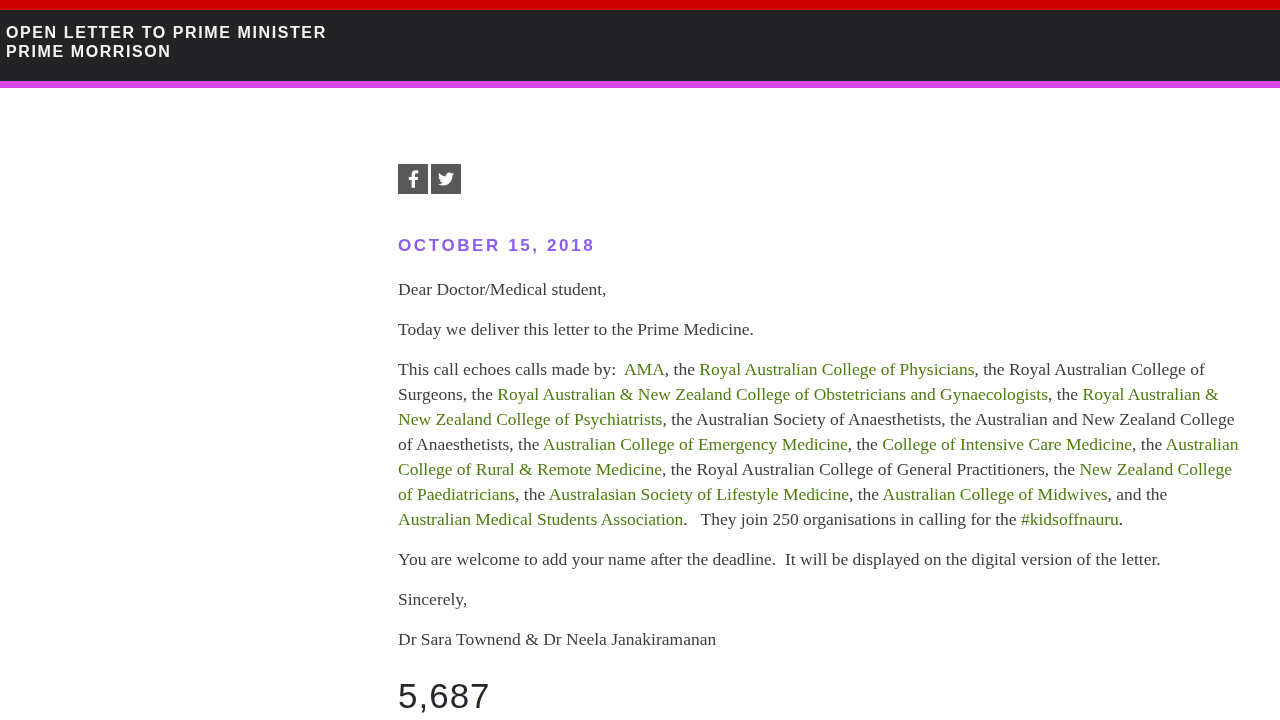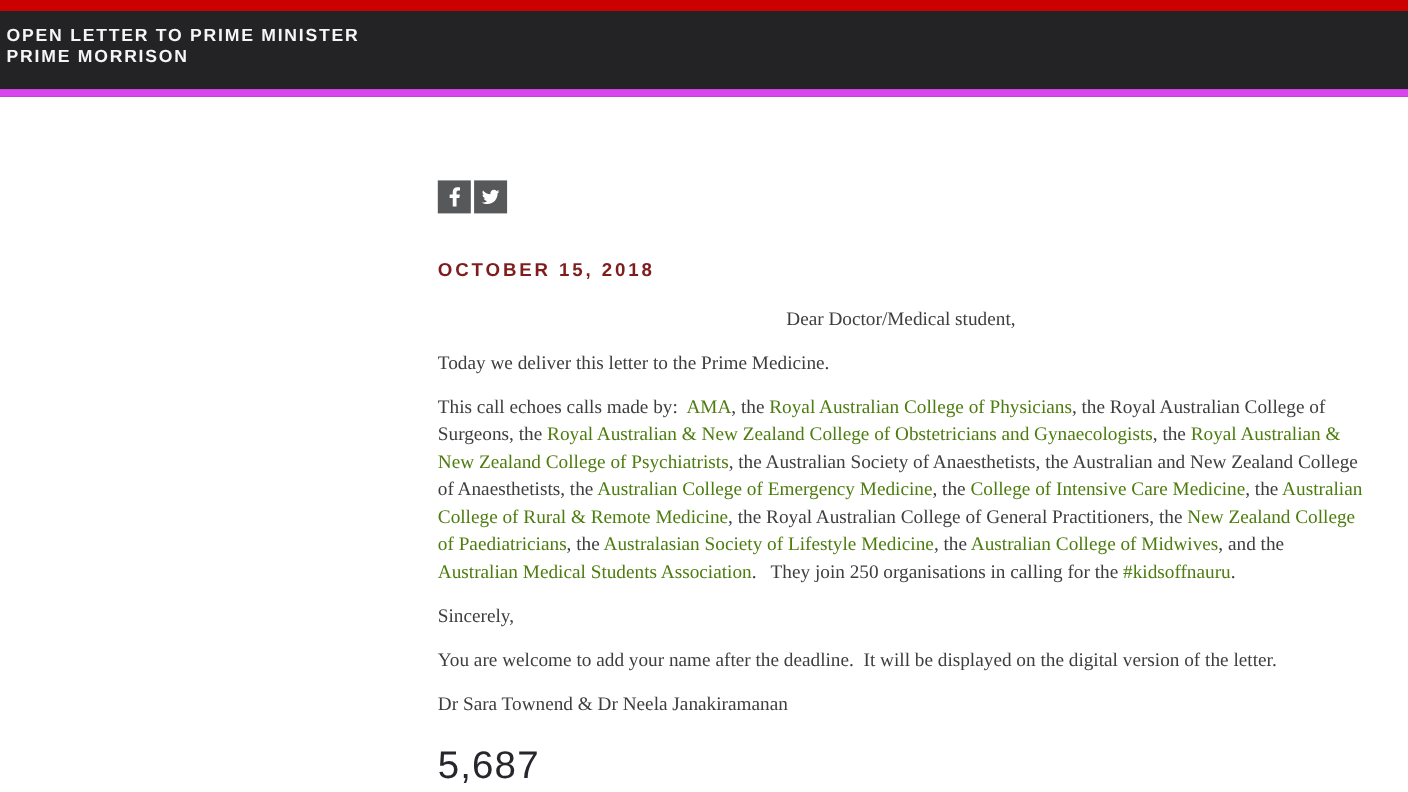--- a/index.html
+++ b/index.html
@@ -49,31 +49,31 @@
     align-items: center;
     justify-content: center;
     text-decoration: none;
   }
   .share-btn svg { display: block; }
   .date {
     font-family: "Liberation Sans", sans-serif;
     font-size: 17px;
     font-weight: 700;
     letter-spacing: 2.6px;
-    color: #7f1d1d;
+    color: #8b5cf6;
     margin: 42px 0 0 0;
   }
   .para {
     font-size: 17.5px;
     line-height: 25px;
     color: #3f3d3f;
     margin: 15px 0 0 0;
     white-space: pre-wrap;
   }
-  .para.first { margin-top: 21px; text-align: center; }
+  .para.first { margin-top: 21px; }
   .lnk {
     color: #4d7c0f;
     text-decoration: none;
     cursor: pointer;
   }
   .signed-row {
     display: flex;
     align-items: flex-start;
     gap: 15px;
     margin-top: 26px;
@@ -110,22 +110,22 @@
     </a>
   </div>
 
   <h2 class="date">OCTOBER 15, 2018</h2>
 
   <p class="para first">Dear Doctor/Medical student,</p>
   <p class="para">Today we deliver this letter to the Prime Medicine.</p>
 
   <p class="para"><span>This call echoes calls made by:  </span><a href="#" class="lnk">AMA</a><span>, the </span><a href="#" class="lnk">Royal Australian College of Physicians</a><span>, the Royal Australian College of Surgeons, the </span><a href="#" class="lnk">Royal Australian &amp; New Zealand College of Obstetricians and Gynaecologists</a><span>, the </span><a href="#" class="lnk">Royal Australian &amp; New Zealand College of Psychiatrists</a><span>, the Australian Society of Anaesthetists, the Australian and New Zealand College of Anaesthetists, the </span><a href="#" class="lnk">Australian College of Emergency Medicine</a><span>, the </span><a href="#" class="lnk">College of Intensive Care Medicine</a><span>, the </span><a href="#" class="lnk">Australian College of Rural &amp; Remote Medicine</a><span>, the Royal Australian College of General Practitioners, the </span><a href="#" class="lnk">New Zealand College of Paediatricians</a><span>, the </span><a href="#" class="lnk">Australasian Society of Lifestyle Medicine</a><span>, the </span><a href="#" class="lnk">Australian College of Midwives</a><span>, and the </span><a href="#" class="lnk">Australian Medical Students Association</a><span>.   They join 250 organisations in calling for the </span><a href="#" class="lnk">#kidsoffnauru</a><span>.</span></p>
 
+  <p class="para">You are welcome to add your name after the deadline.  It will be displayed on the digital version of the letter.</p>
   <p class="para">Sincerely,</p>
-  <p class="para">You are welcome to add your name after the deadline.  It will be displayed on the digital version of the letter.</p>
   <p class="para">Dr Sara Townend &amp; Dr Neela Janakiramanan</p>
 
   <div class="signed-row">
     <span class="count">5,687</span>
 
   </div>
 
 </main>
 
 </body></html>

